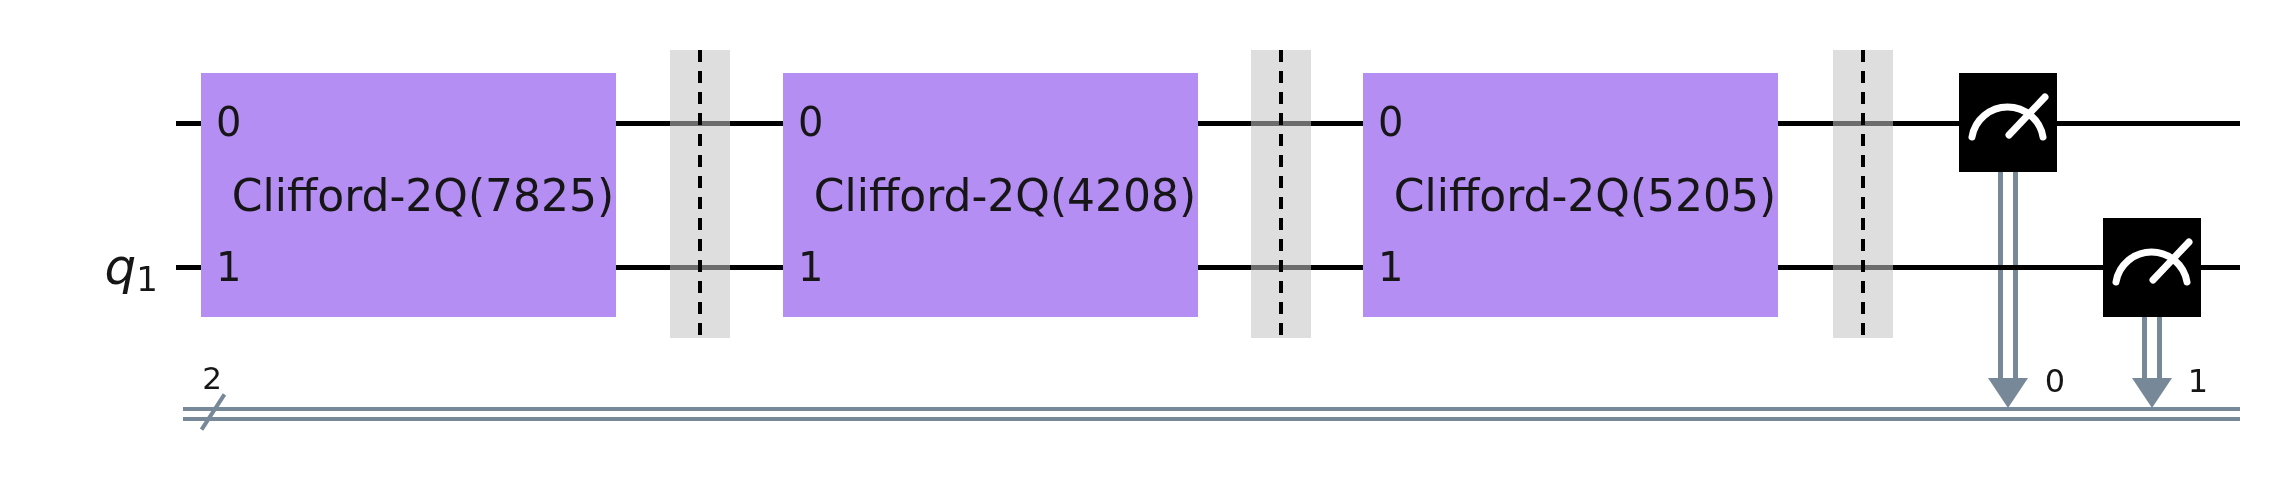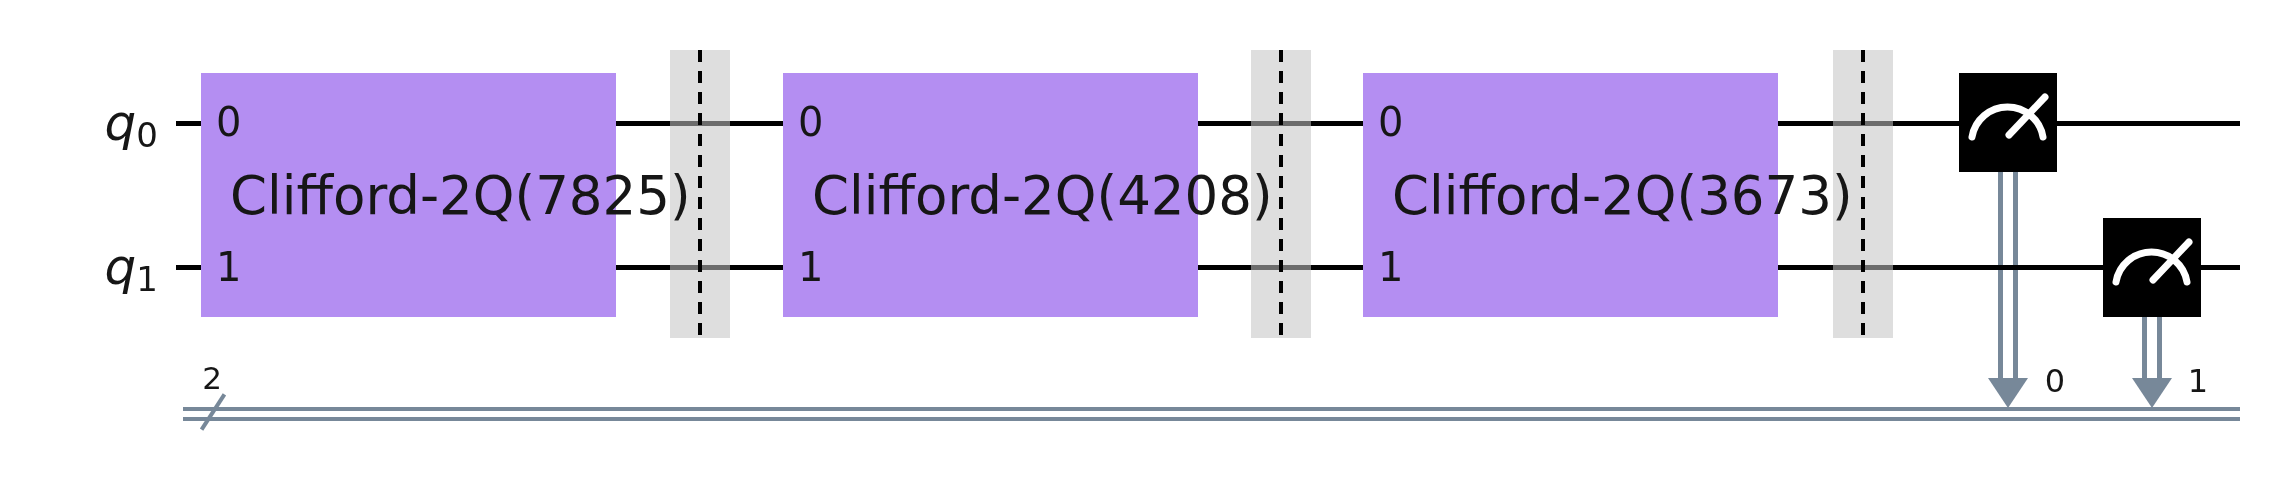--- a/index.html
+++ b/index.html
@@ -112,21 +112,21 @@
   .gate .port.top { top: 28px; }
   .gate .port.bottom { top: 173px; }
 
   .gate .gname {
     position: absolute;
     top: 102px;
     left: 0;
     width: 100%;
     padding-left: 29px;
     text-align: center;
-    font-size: 53px;
+    font-size: 44px;
     line-height: 42px;
     color: var(--text);
     white-space: nowrap;
   }
 
   
   .barrier {
     position: absolute;
     top: 50px;
     width: 60px;
@@ -209,21 +209,20 @@
     z-index: 6;
   }
   .meas-target.m0 { left: 2038px; }
   .meas-target.m1 { left: 2181px; }
 </style>
 </head>
 <body>
 
 <div class="canvas">
 
-  <div class="wire-label q0"><i>q</i><sub>0</sub></div>
   <div class="wire-label q1"><i>q</i><sub>1</sub></div>
 
   <div class="qwire q0"></div>
   <div class="qwire q1"></div>
   <div class="cwire"></div>
   <div class="creg-slash"></div>
   <div class="creg-size">2</div>
 
   <div class="gate g1">
     <span class="port top">0</span>
@@ -245,21 +244,21 @@
 
   <div class="barrier b2">
     <span class="cross w0"></span>
     <span class="cross w1"></span>
     <span class="dash"></span>
   </div>
 
   <div class="gate g3">
     <span class="port top">0</span>
     <span class="port bottom">1</span>
-    <span class="gname">Clifford-2Q(3673)</span>
+    <span class="gname">Clifford-2Q(5205)</span>
   </div>
 
   <div class="barrier b3">
     <span class="cross w0"></span>
     <span class="cross w1"></span>
     <span class="dash"></span>
   </div>
 
   <div class="meas-shaft m0"></div>
   <div class="meas-arrowhead m0"></div>

